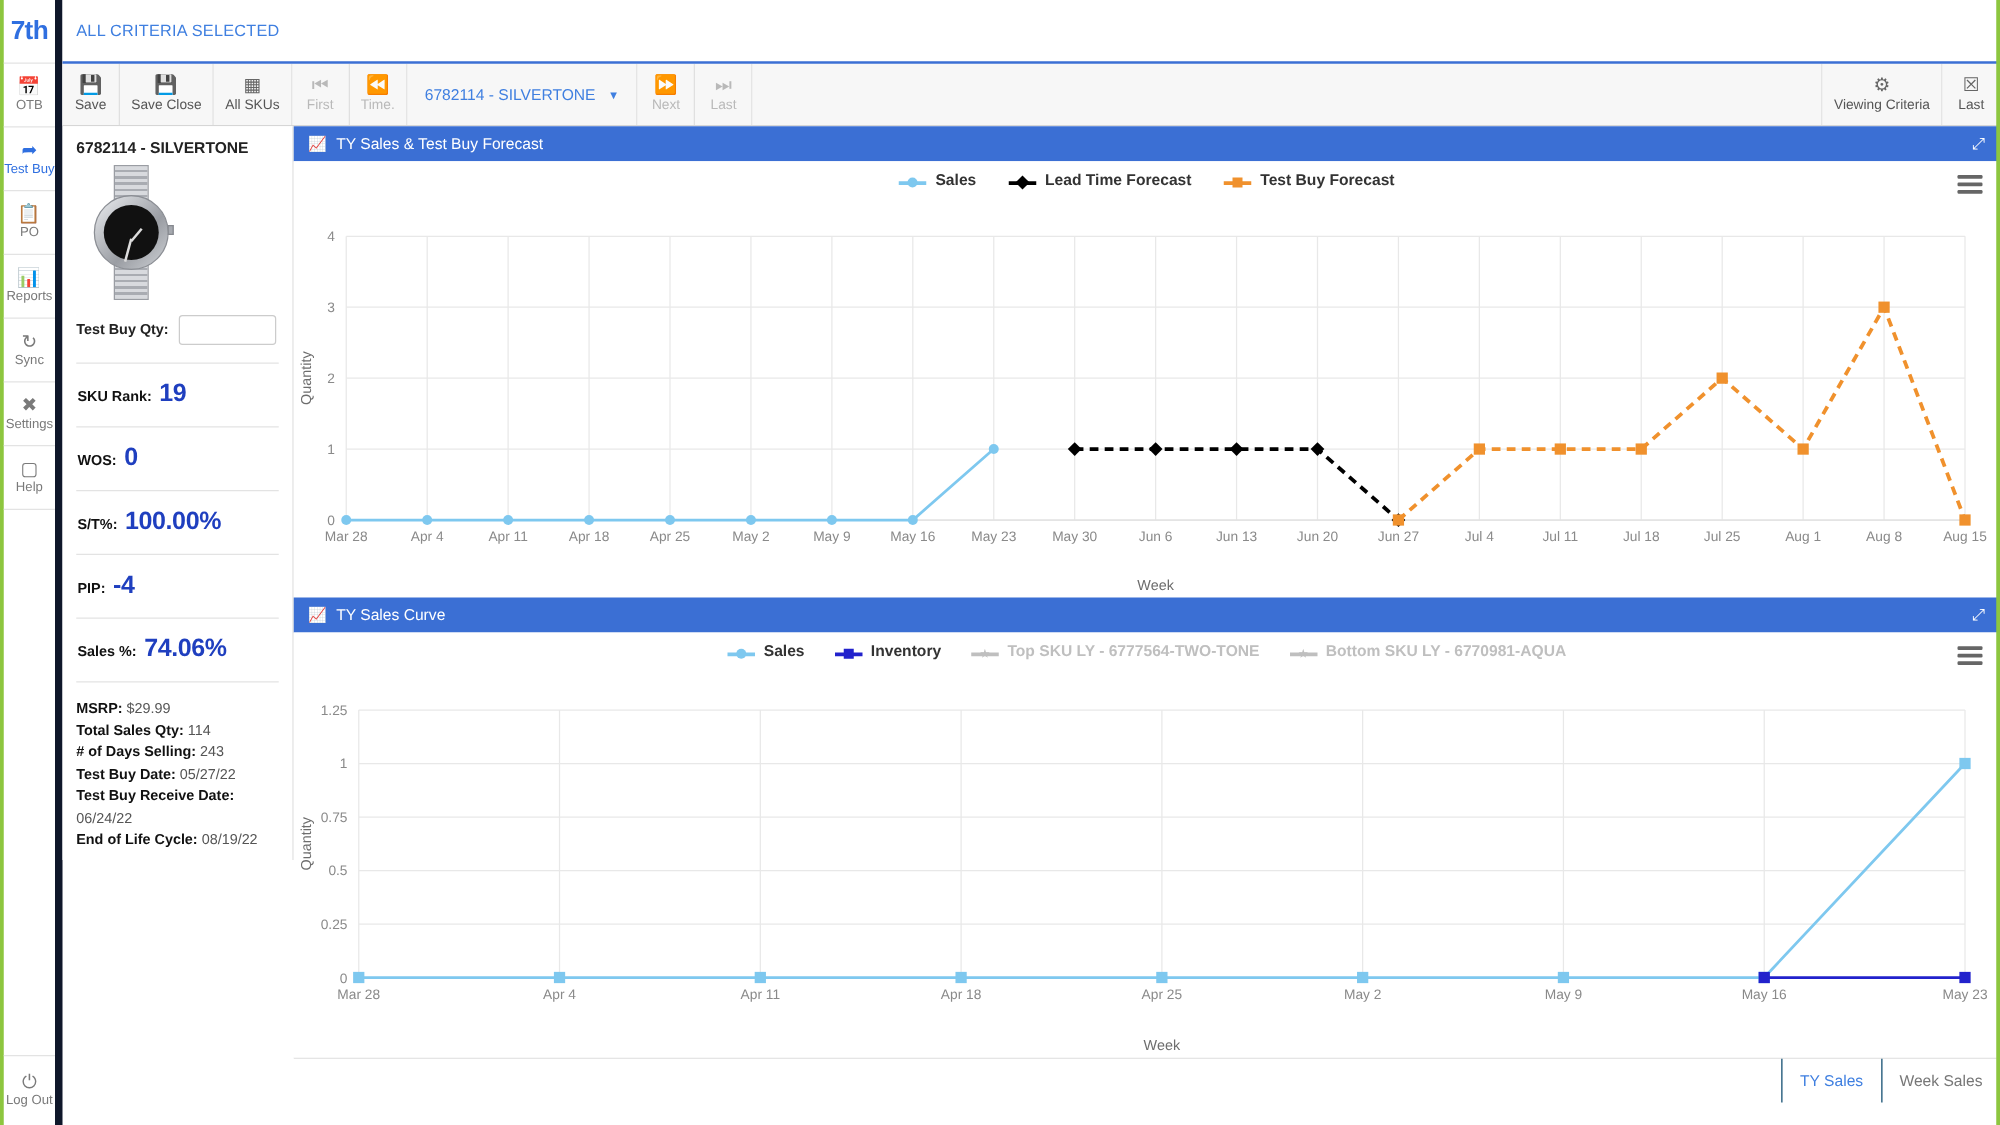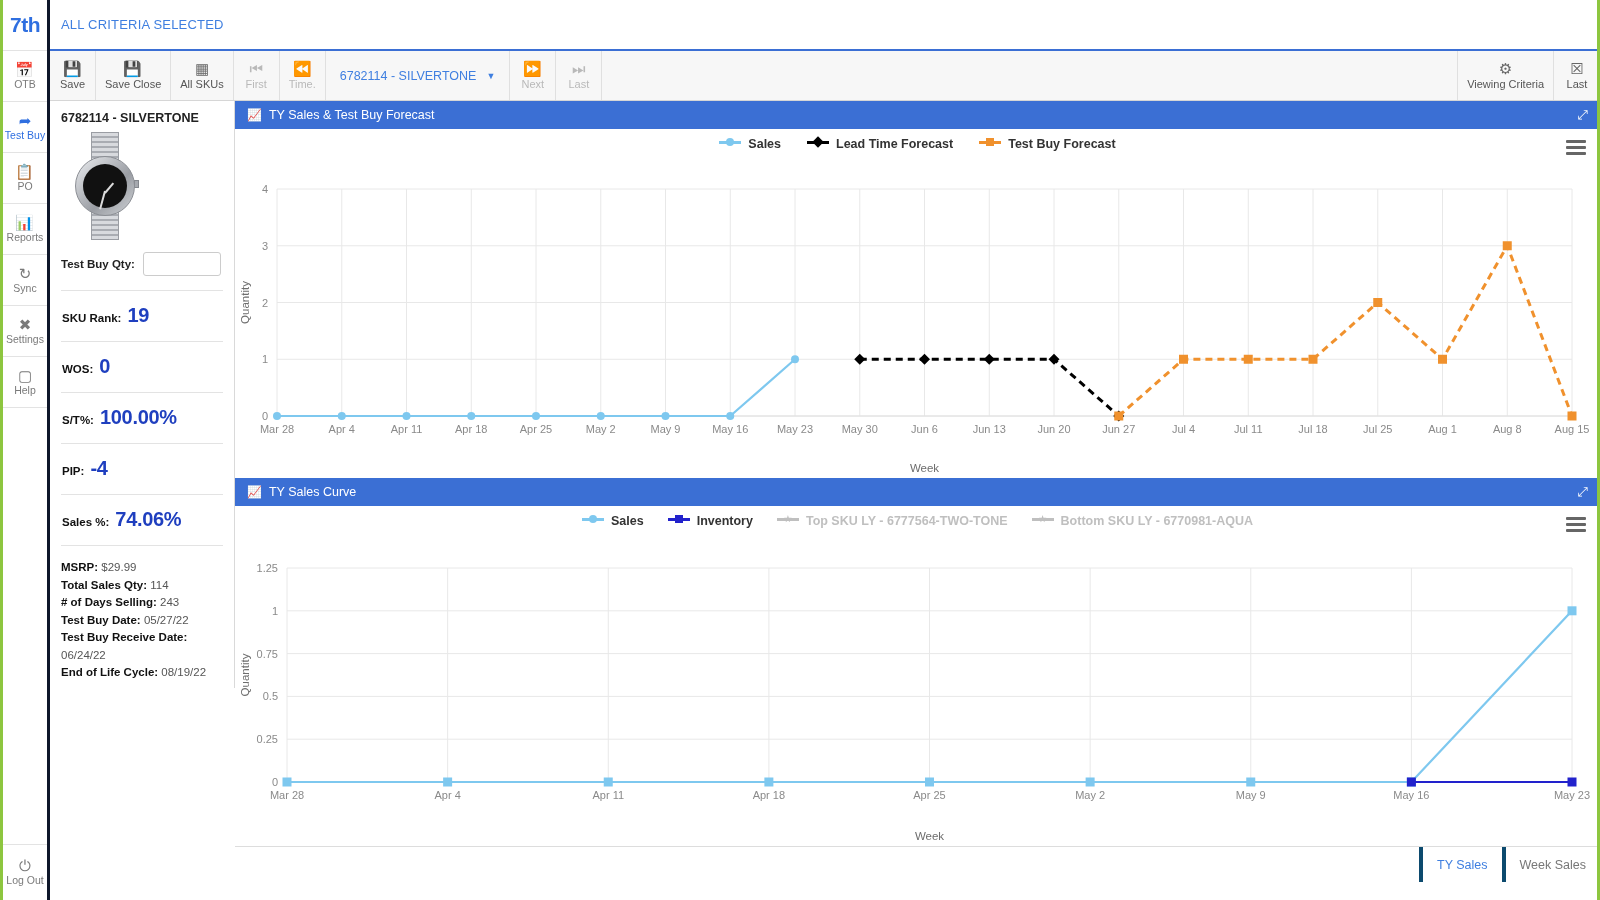--- a/index.html
+++ b/index.html
@@ -9,21 +9,21 @@
     background: #ffffff;
     color: #444;
     font-size: 13px;
   }
   .app { position: relative; width: 1600px; height: 900px; display: flex; }
 
   
   .rail {
     width: 50px; height: 900px;
     background: #fff;
-    border-right: 3px solid #0f172a;
+    border-right: 6px solid #0f172a;
     border-left: 3px solid #8dc63f;
     display: flex; flex-direction: column;
     flex: 0 0 50px;
   }
   .rail-top { flex: 0 0 auto; }
   .rail-spacer { flex: 1 1 auto; }
   .rail-item {
     height: 51px; width: 100%;
     display: flex; flex-direction: column;
     align-items: center; justify-content: center;
@@ -145,41 +145,41 @@
   .panel-body { flex: 1 1 auto; position: relative; background: #fff; min-height: 0; }
   .burger {
     position: absolute; right: 14px; top: 11px; width: 20px; cursor: pointer;
   }
   .burger span { display:block; height:3px; background:#666; margin-bottom:3px; border-radius:1px; }
 
   .legend {
     position: absolute; top: 8px; left: 0; right: 0;
     display: flex; justify-content: center; align-items: center; gap: 26px;
   }
-  .leg { display: flex; align-items: flex-start; gap: 7px; cursor: pointer; }
+  .leg { display: flex; align-items: flex-end; gap: 7px; cursor: pointer; }
   .leg .lab { font-size: 12.5px; font-weight: bold; color: #333; }
   .leg.off .lab { color: #bfbfbf; font-weight: bold; }
   .leg .mk { position: relative; width: 22px; height: 10px; display:block; }
   .leg .mk .bar { position:absolute; top:4px; left:0; width:22px; height:2.5px; }
   .leg .mk .sh { position:absolute; top:1px; left:7px; width:8px; height:8px; }
 
   svg { display: block; }
   .gridline { stroke: #e8e8e8; stroke-width: 1; }
   .axisline { stroke: #e0e0e0; stroke-width: 1; }
   .ticktxt { font-family: "Liberation Sans", sans-serif; font-size: 11px; fill: #8a8a8a; }
   .axistitle { font-family: "Liberation Sans", sans-serif; font-size: 11.5px; fill: #6d6d6d; }
 
   
   .tabbar {
     height: 36px; flex: 0 0 36px; border-top: 1px solid #ddd;
     background: #fff; display: flex; justify-content: flex-end; align-items: stretch;
   }
   .tab {
     display: flex; align-items: center; padding: 0 14px;
-    font-size: 12.5px; color: #777; border-left: 4px solid #0c4a6e; cursor: pointer;
+    font-size: 12.5px; color: #777; border-left: 1px solid #0c4a6e; cursor: pointer;
   }
   .tab.active { color: #3f7fe0; }
   .edge { position: absolute; right: 0; top: 0; width: 3px; height: 900px; background: #8dc63f; }
 </style>
 </head>
 <body>
 
 <div class="app">
 
   <div class="rail">

